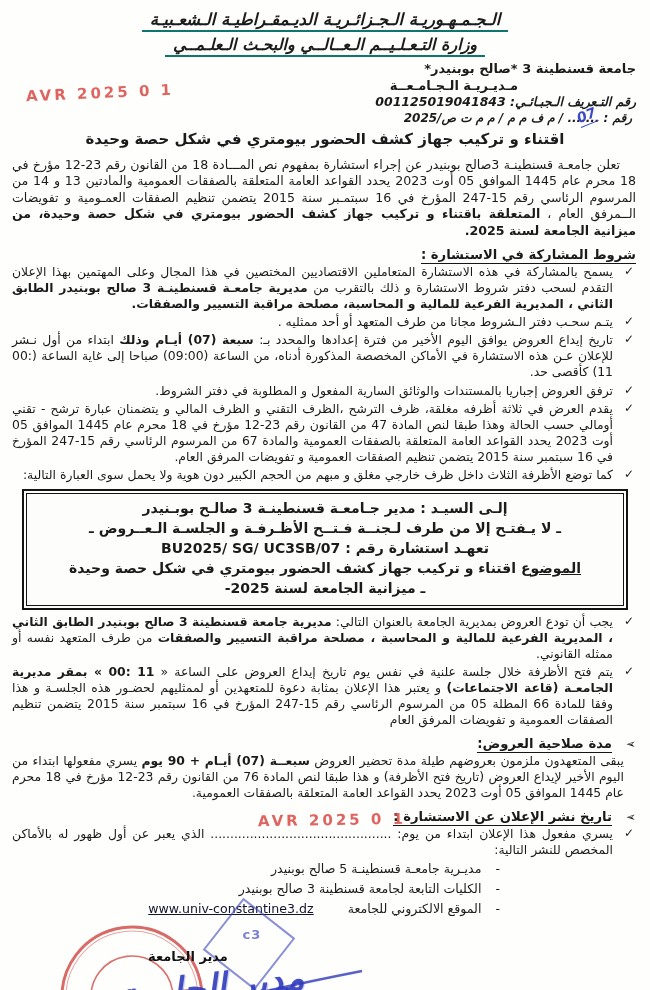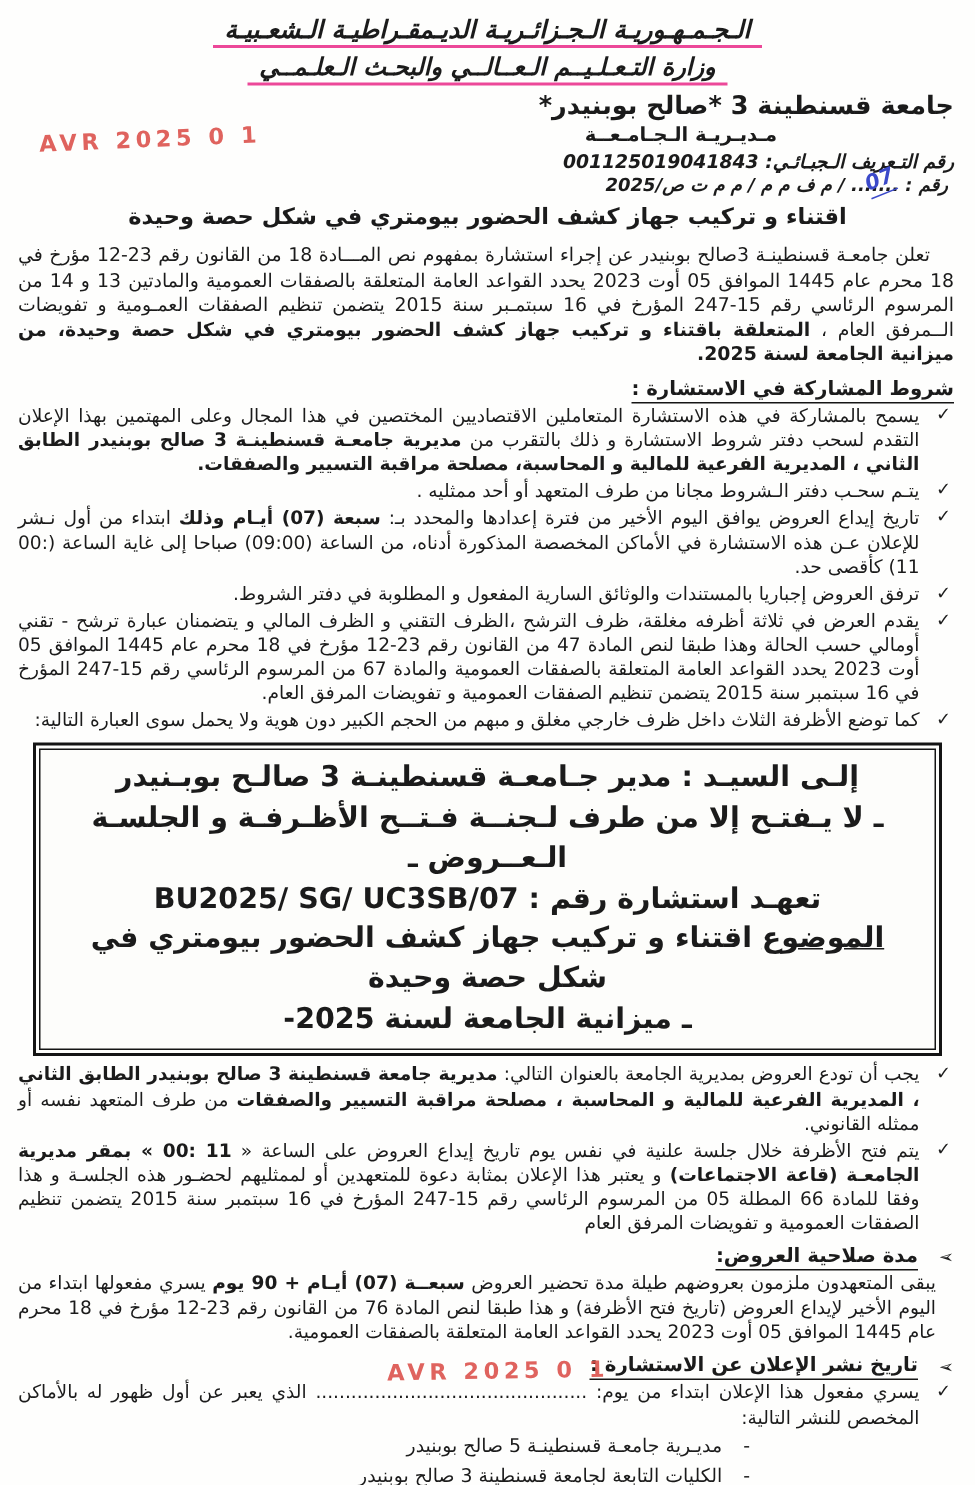--- a/index.html
+++ b/index.html
@@ -9,25 +9,25 @@
     font-family:"DejaVu Sans", sans-serif; direction:rtl;
   }
   .b{font-weight:bold;}
   .u{text-decoration:underline;}
   bdo{unicode-bidi:bidi-override;}
   bdo[dir="ltr"]{unicode-bidi:embed;}
 
   
   .hdr-center{text-align:center; padding-top:10px;}
   .hdr-line{display:inline-block; font-weight:bold; font-style:italic;
-    border-bottom:2px solid #ec4899; padding:0 8px 1px;}
+    border-bottom:2px solid #0f766e; padding:0 8px 1px;}
   .hdr-line.l1{font-size:16.5px;}
   .hdr-line.l2{font-size:16px; margin-top:3px;}
   .hdr-right{text-align:right; padding:3px 14px 0 0; font-weight:bold; line-height:1.32;}
-  .hdr-right .uni{font-size:17px;}
+  .hdr-right .uni{font-size:13px;}
   .hdr-right .dir{font-size:13px; padding-right:118px;margin-left:11px;}
   .hdr-right .tax{font-size:12.5px; font-style:italic;}
   .hdr-right .ref{font-size:12px; font-style:italic; position:relative; padding-right:4px;}
   .hand-07{
     position:absolute; right:40px; top:-5px; color:#3b49c9; font-size:14px;
     font-weight:bold; transform:rotate(-22deg); border-bottom:1.5px solid #3b49c9;
   }
   .stamp-date{
     position:absolute; color:rgba(219,77,72,.88); font-weight:bold; font-size:15px;
     letter-spacing:3px; transform:rotate(-2.5deg); white-space:nowrap;
@@ -46,21 +46,21 @@
   .arrow-h{position:relative; padding-right:24px;}
   .mk-arrow{position:absolute; right:0; top:1px; display:inline-block; transform:scaleX(-1); font-size:12px;}
   ul.checklist{list-style:none; margin:2px 14px 0 12px; padding:0; font-size:12.4px; line-height:1.3;}
   ul.checklist li{position:relative; padding-right:23px; text-align:justify; margin-top:2px;}
   ul.checklist .mk{position:absolute; right:2px; top:0; font-size:12px;}
   .para{margin:2px 14px 0 12px; padding-right:12px; font-size:12.4px; line-height:1.32; text-align:justify;}
 
   
   .envelope{margin:6px 22px 4px 22px; border:2.5px solid #141414; padding:2px; background:#fdfdfb;}
   .envelope-inner{border:1.5px solid #141414; padding:5px 8px 6px; text-align:center;}
-  .envelope-inner div{font-weight:bold; font-size:19px; line-height:1.42;}
+  .envelope-inner div{font-weight:bold; font-size:14px; line-height:1.42;}
 
   
   .pub{position:relative;}
   .stamp-date.pub-stamp{left:258px; top:2px; transform:rotate(-1deg);}
   ul.places{list-style:none; margin:2px 150px 0 0; padding:0; font-size:12.6px; line-height:1.45;}
   ul.places li{margin-top:2px;}
   ul.places .dash{margin-left:10px;}
   .url{margin-right:34px; text-decoration:underline; direction:ltr; unicode-bidi:embed; font-size:12.6px; color:#13132f;}
 
   

